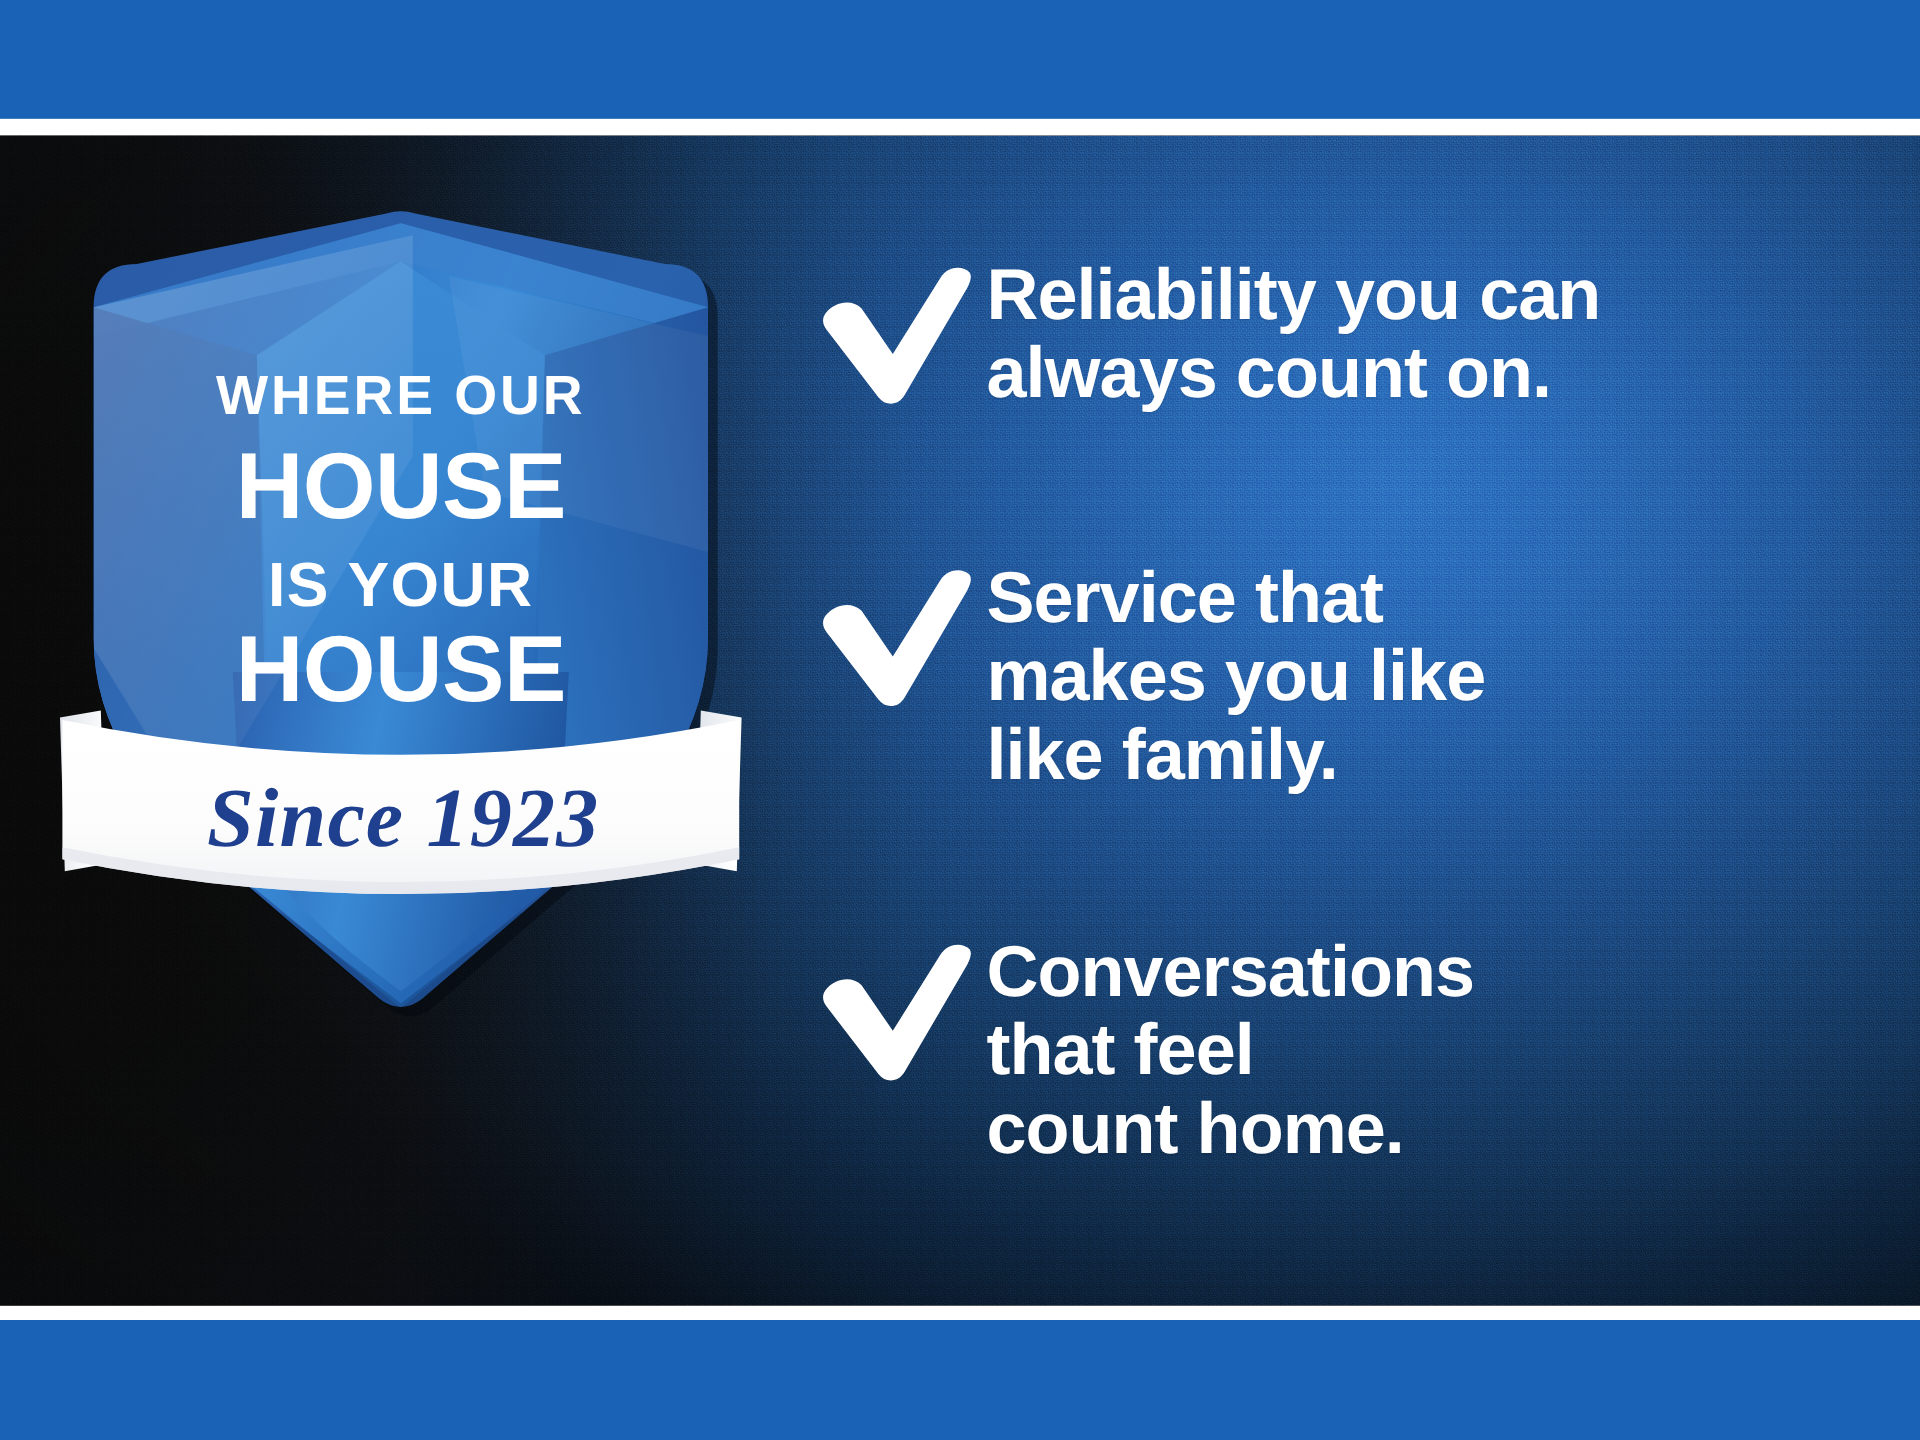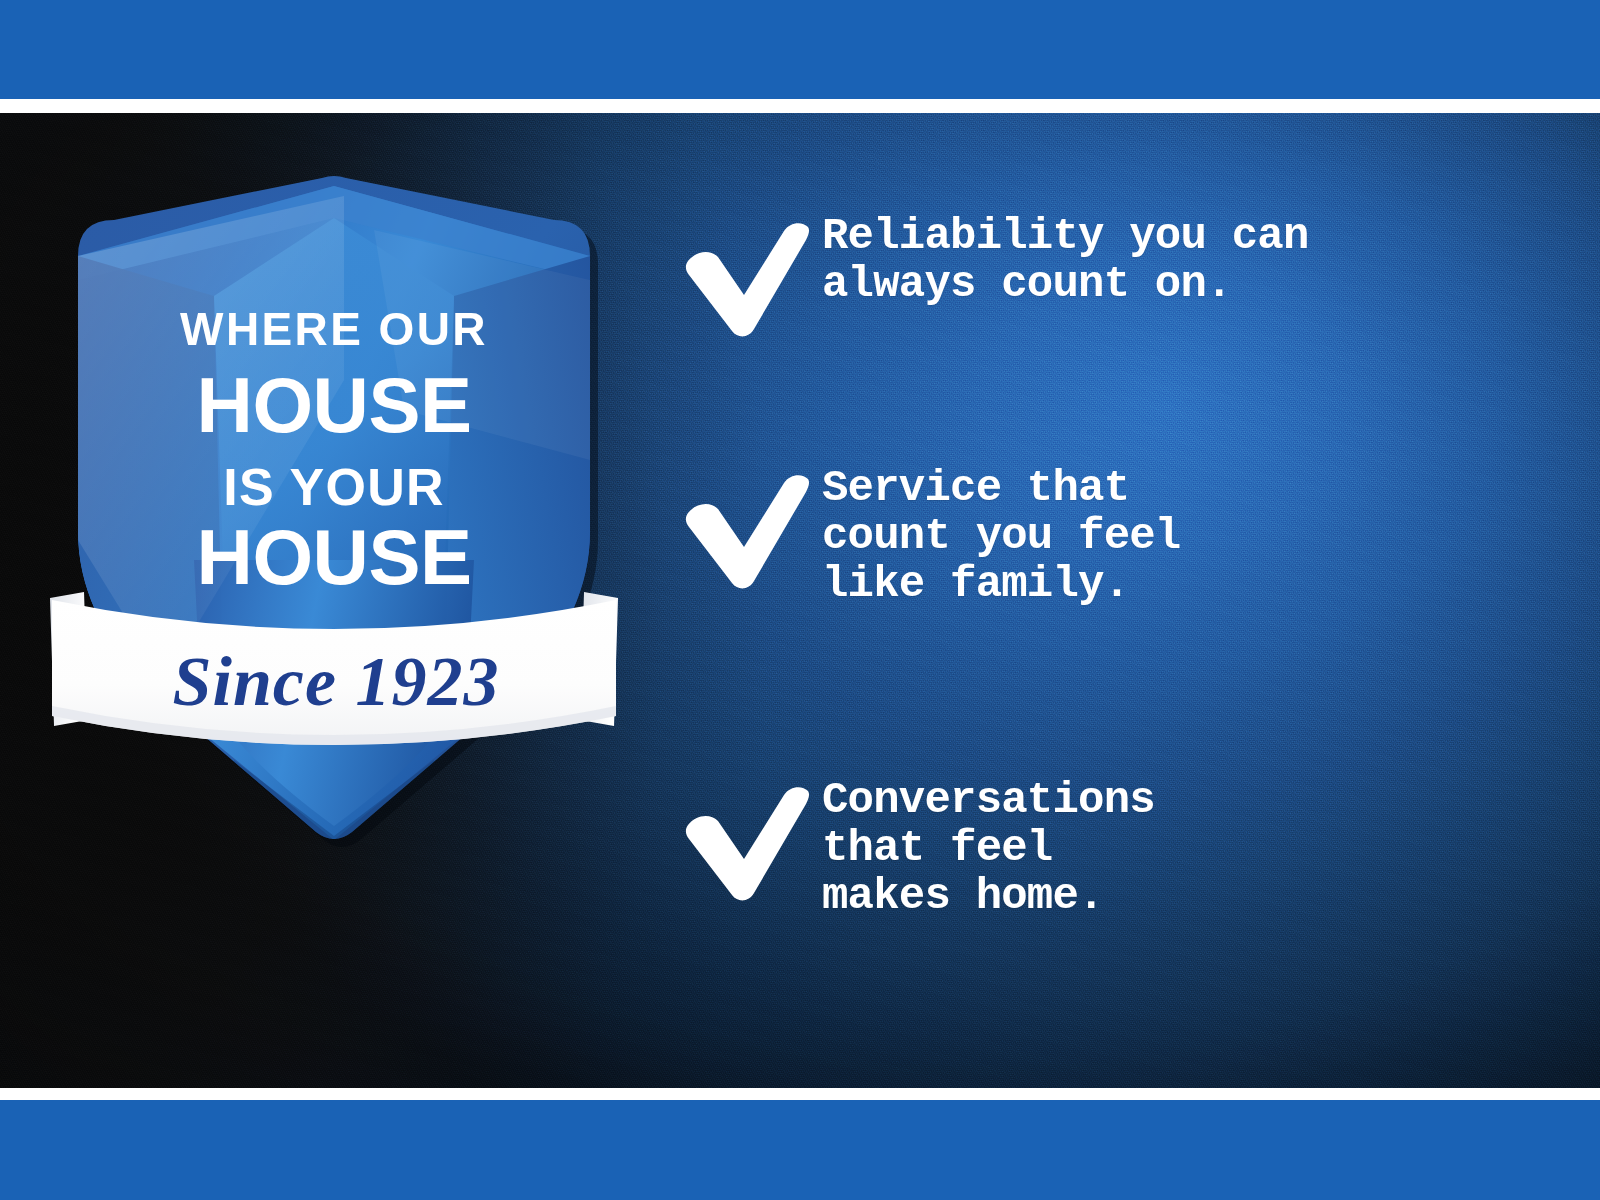--- a/index.html
+++ b/index.html
@@ -161,23 +161,23 @@
 
   .check-icon {
     flex: 0 0 auto;
     width: 150px;
     margin-top: 6px;
   }
   .check-icon svg { display: block; width: 138px; height: 122px; }
 
   .benefit-text {
     color: #ffffff;
-    font-family: Liberation Mono, monospace;
+    font-family: Liberation Sans, sans-serif;
     font-weight: bold;
-    font-size: 44px;
+    font-size: 60px;
     line-height: 1.09;
     letter-spacing: -0.8px;
     white-space: pre-line;
     text-shadow: 0 1px 2px rgba(0,0,0,0.13);
   }
 </style>
 </head>
 <body>
 
 <div class="canvas">
@@ -365,41 +365,41 @@
                    L 112 12
                    C 118 3 130 2 136 8
                    C 138 11 137 15 134 21
                    L 82 110
                    C 77 119 66 120 60 112
                    L 17 56
                    C 13 51 13 46 16 42 Z" fill="#ffffff"></path>
         </svg>
       </div>
       <div class="benefit-text">Service that
-count you feel
+makes you like
 like family.</div>
     </div>
 
     <div class="benefit benefit-3">
       <div class="check-icon">
         <svg viewBox="0 0 138 122" xmlns="http://www.w3.org/2000/svg">
           <path d="M 16 42
                    C 24 32 38 30 46 38
                    L 72 76
                    L 112 12
                    C 118 3 130 2 136 8
                    C 138 11 137 15 134 21
                    L 82 110
                    C 77 119 66 120 60 112
                    L 17 56
                    C 13 51 13 46 16 42 Z" fill="#ffffff"></path>
         </svg>
       </div>
       <div class="benefit-text">Conversations
 that feel
-makes home.</div>
+count home.</div>
     </div>
 
   </div>
 
   <div class="bar bar-bottom"></div>
 
 </div>
 
 </body></html>

